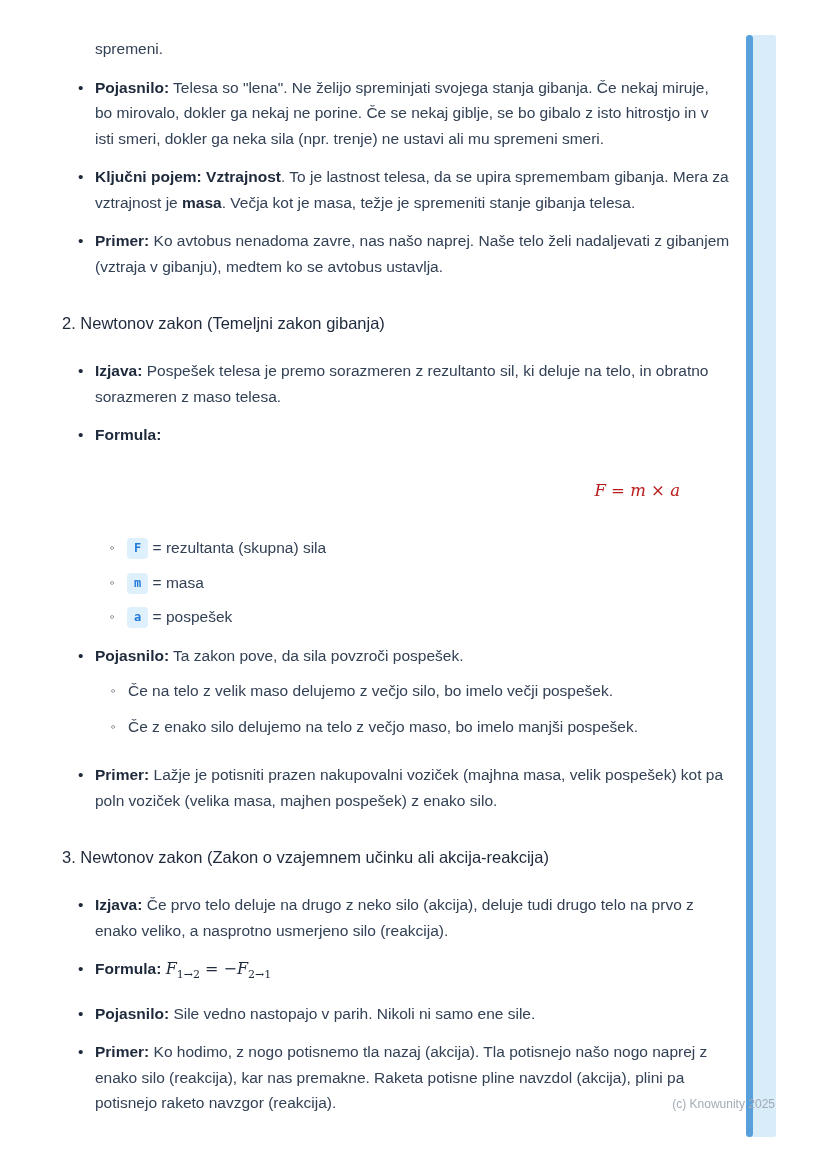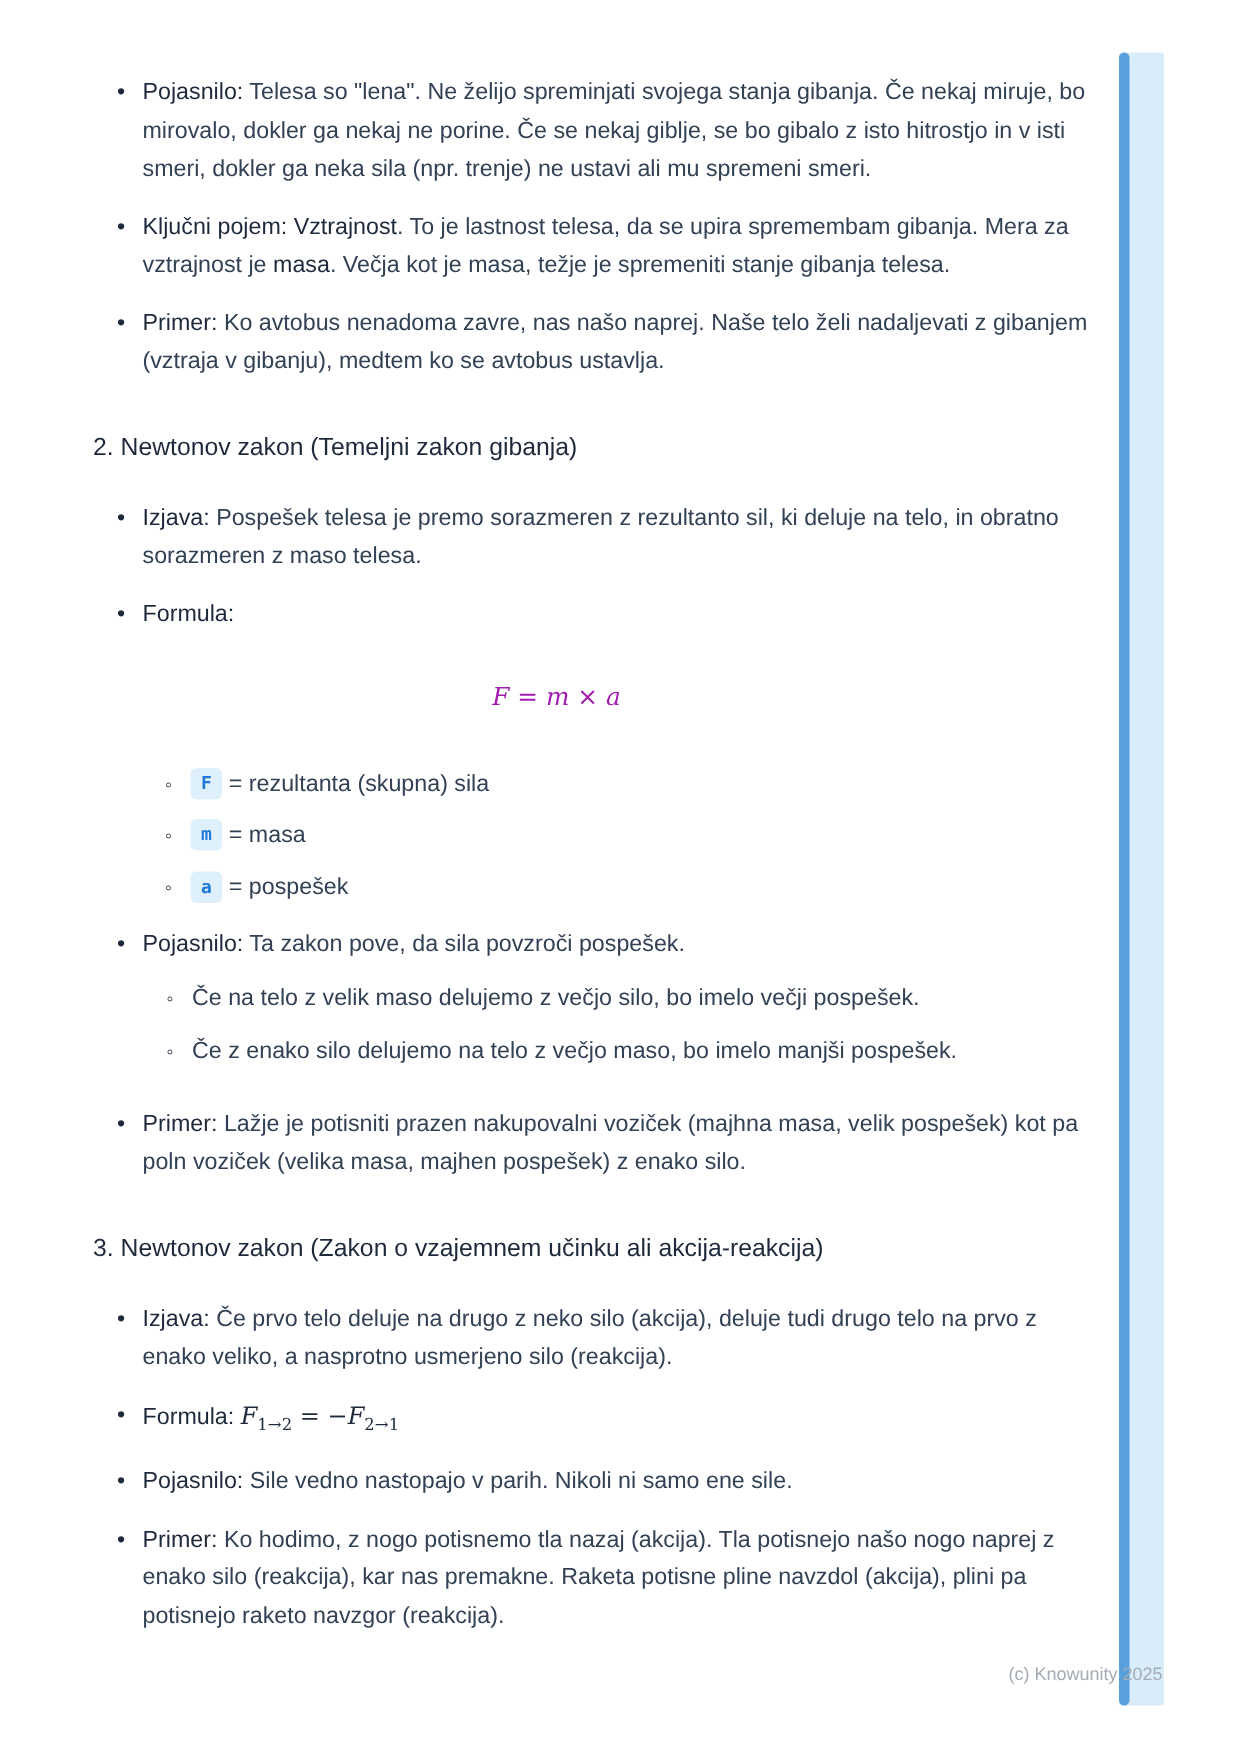--- a/index.html
+++ b/index.html
@@ -19,65 +19,66 @@
   .frag { margin: 0 0 0 33px; }
   ul { list-style: none; margin: 0; padding: 0; }
   li { display: flex; align-items: flex-start; }
   .l1 > li { margin: 13px 0 13px 16px; }
   .l2 > li { margin: 9px 0 9px 48px; }
   .l2n { margin-top: 2px; }
   .l2n > li { margin: 10px 0 10px 16px; }
   .mk { flex: 0 0 17px; width: 17px; color: #1e293b; }
   .mk2 { flex: 0 0 17px; width: 17px; font-size: 13px; color: #1e293b; }
   .body { flex: 1; }
-  strong { color: #1e293b; font-weight: 400; }
+  strong { color: #1e293b; font-weight: 700; }
   h3 {
     font-size: 16.5px; font-weight: 400; color: #1e293b;
     margin: 32px 0 23px 0; line-height: 24px;
   }
   .math-block {
-    text-align: center;
+    text-align: right;
     margin: 30px 50px 32px 0;
     font-family: "DejaVu Serif", serif;
-    font-size: 16.5px; color: #a21caf;
+    font-size: 16.5px; color: #b91c1c;
   }
   .math-block i, .math-block span { white-space: pre; }
   .mt6 { margin-top: 6px; }
   .chip {
     display: inline-block;
     background: #def0fc; color: #2079d8;
     font-family: "DejaVu Sans Mono", monospace;
     font-size: 12px; font-weight: bold;
     line-height: 15px; padding: 3px 7px;
     border-radius: 4px; vertical-align: 1px;
   }
   .math-inline { font-family: "DejaVu Serif", serif; font-size: 16px; color: #1e293b; text-align: center; }
   .math-inline i { font-style: italic; }
   .math-inline sub { font-size: 11px; }
   .math-inline .pre { white-space: pre; }
   .footer {
-    position: absolute; right: 53px; bottom: 48px;
+    position: absolute; right: 53px; bottom: 60px;
     font-size: 12px; color: #a3abb5; z-index: 3;
   }
   .scroll-track {
     position: absolute; top: 35px; right: 52px;
     width: 30px; height: 1102px;
     background: #d9ecfa; border-radius: 2px; z-index: 1;
   }
   .scroll-thumb {
     position: absolute; left: 0; top: 0;
     width: 7px; height: 100%;
     background: #58a0dc; border-radius: 4px;
   }
 </style>
 </head>
 <body>
 
 <div class="content">
 
+  <p class="frag">spremeni.</p>
 
   <ul class="l1">
     <li>
       <span class="mk">•</span>
       <div class="body"><strong>Pojasnilo:</strong><span> Telesa so "lena". Ne želijo spreminjati svojega stanja gibanja. Če nekaj miruje, bo mirovalo, dokler ga nekaj ne porine. Če se nekaj giblje, se bo gibalo z isto hitrostjo in v isti smeri, dokler ga neka sila (npr. trenje) ne ustavi ali mu spremeni smeri.</span></div>
     </li>
     <li>
       <span class="mk">•</span>
       <div class="body"><strong>Ključni pojem: Vztrajnost</strong><span>. To je lastnost telesa, da se upira spremembam gibanja. Mera za vztrajnost je </span><strong>masa</strong><span>. Večja kot je masa, težje je spremeniti stanje gibanja telesa.</span></div>
     </li>

